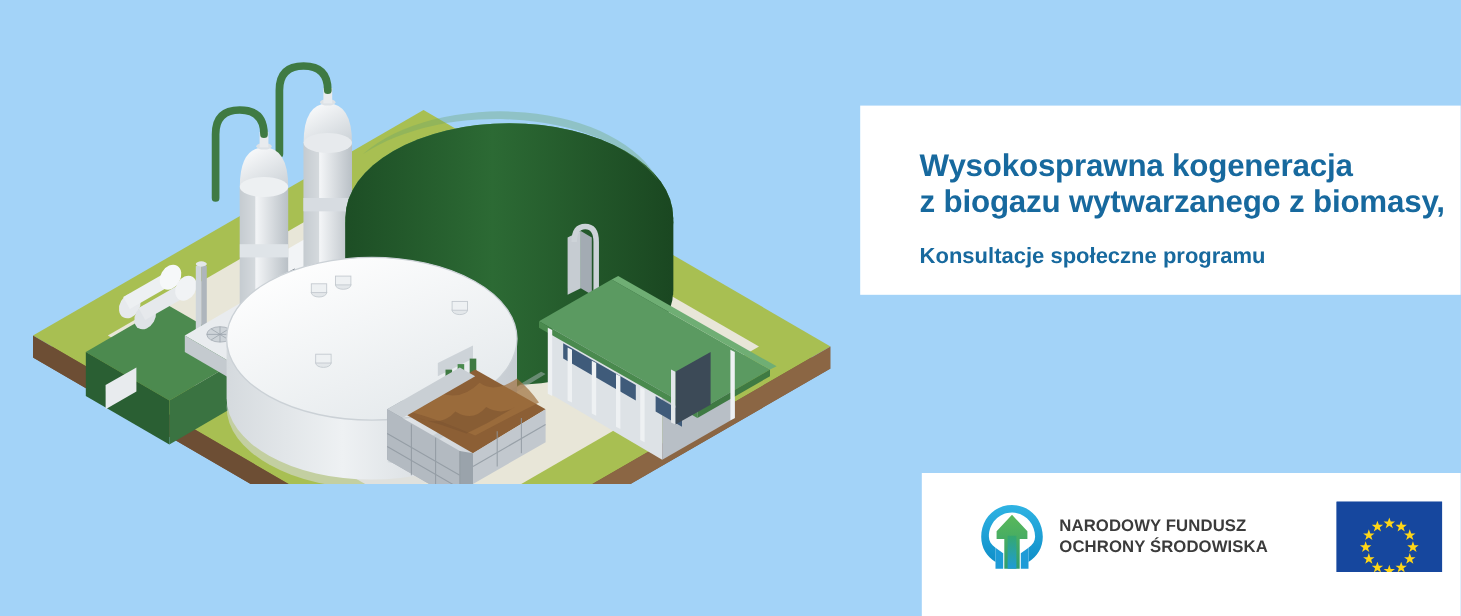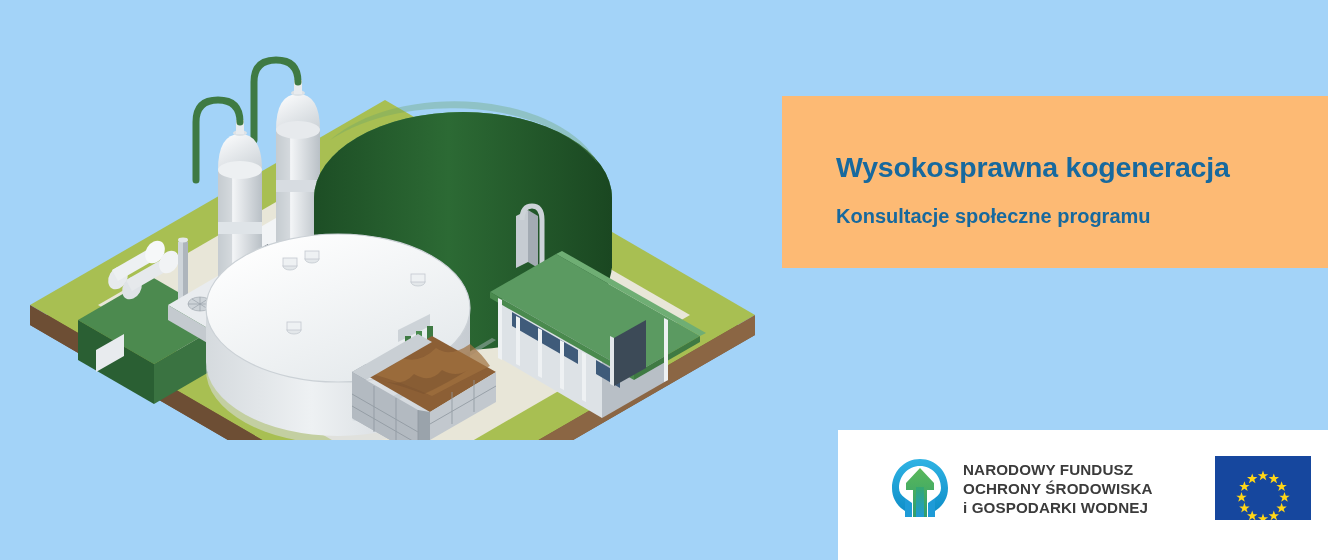--- a/index.html
+++ b/index.html
@@ -11,21 +11,21 @@
   }
   .stage{position:absolute;inset:0;}
 
   
   .illus{position:absolute;left:0;top:20px;width:780px;height:420px;}
   .illus svg{display:block;width:780px;height:420px;}
 
   
   .title-panel{
     position:absolute;left:782px;top:96px;width:546px;height:172px;
-    background:#fdba74;
+    background:#ffffff;
     display:flex;flex-direction:column;justify-content:center;
     box-sizing:border-box;padding:22px 0 6px 54px;
   }
   .title-line{
     color:#17699e;
     font-size:28.5px;
     font-weight:bold;
     line-height:33px;
     letter-spacing:-0.2px;
     white-space:nowrap;
@@ -288,20 +288,21 @@
         <polygon points="610,316 614,318 614,366 610,364" fill="#e3e7ea"></polygon>
 
         <polygon points="498,278 502,280 502,340 498,338" fill="#eef1f3"></polygon>
         <polygon points="664,298 668,300 668,360 664,362" fill="#eef1f3"></polygon>
       </g>
     </svg>
   </div>
 
   <div class="title-panel">
     <div class="title-line">Wysokosprawna kogeneracja</div>
+    <div class="title-line">z biogazu wytwarzanego z biomasy,</div>
     <div class="subtitle">Konsultacje społeczne programu</div>
   </div>
 
   <div class="logo-panel">
     <div class="logo-row">
 
       <div class="nfos">
         <div class="nfos-mark">
           <svg viewBox="0 0 60 62" xmlns="http://www.w3.org/2000/svg">
             <defs>
@@ -326,21 +327,20 @@
             <path d="M45,41 L45,60 L38,60 L38,46 Z" fill="#1e9bd7"></path>
 
             <path d="M30,11 L44,26 L44,33 L37,33 L37,60 L23,60 L23,33 L16,33 L16,26 Z" fill="url(#gLeaf)"></path>
 
             <rect x="26" y="30" width="8" height="30" fill="url(#gTrunk)"></rect>
           </svg>
         </div>
         <div class="nfos-text">
           <div>NARODOWY FUNDUSZ</div>
           <div>OCHRONY ŚRODOWISKA</div>
-          <div>i GOSPODARKI WODNEJ</div>
         </div>
       </div>
 
       <div class="eu-flag">
         <svg viewBox="0 0 96 64" xmlns="http://www.w3.org/2000/svg">
           <rect width="96" height="64" fill="#16479e"></rect>
           <g fill="#ffd617">
             <polygon points="48,14.5 49.3,18.2 53.2,18.2 50.1,20.6 51.3,24.3 48,22 44.7,24.3 45.9,20.6 42.8,18.2 46.7,18.2"></polygon>
             <polygon points="58.8,17.4 60.1,21.1 64,21.1 60.9,23.5 62.1,27.2 58.8,24.9 55.5,27.2 56.7,23.5 53.6,21.1 57.5,21.1"></polygon>
             <polygon points="66.6,25.2 67.9,28.9 71.8,28.9 68.7,31.3 69.9,35 66.6,32.7 63.3,35 64.5,31.3 61.4,28.9 65.3,28.9"></polygon>

